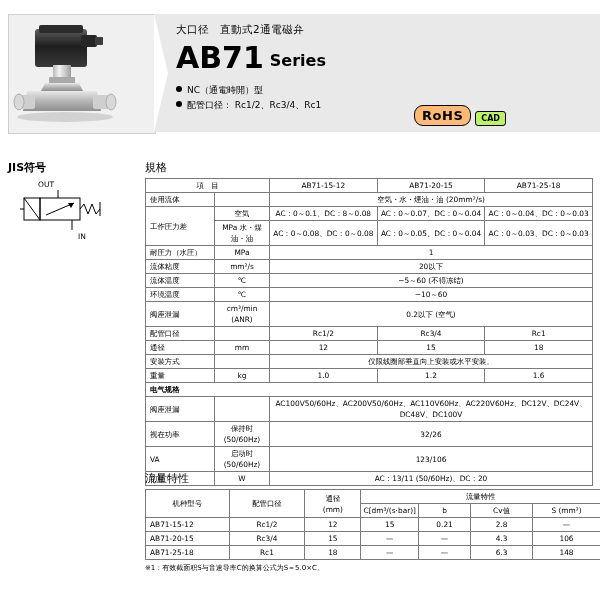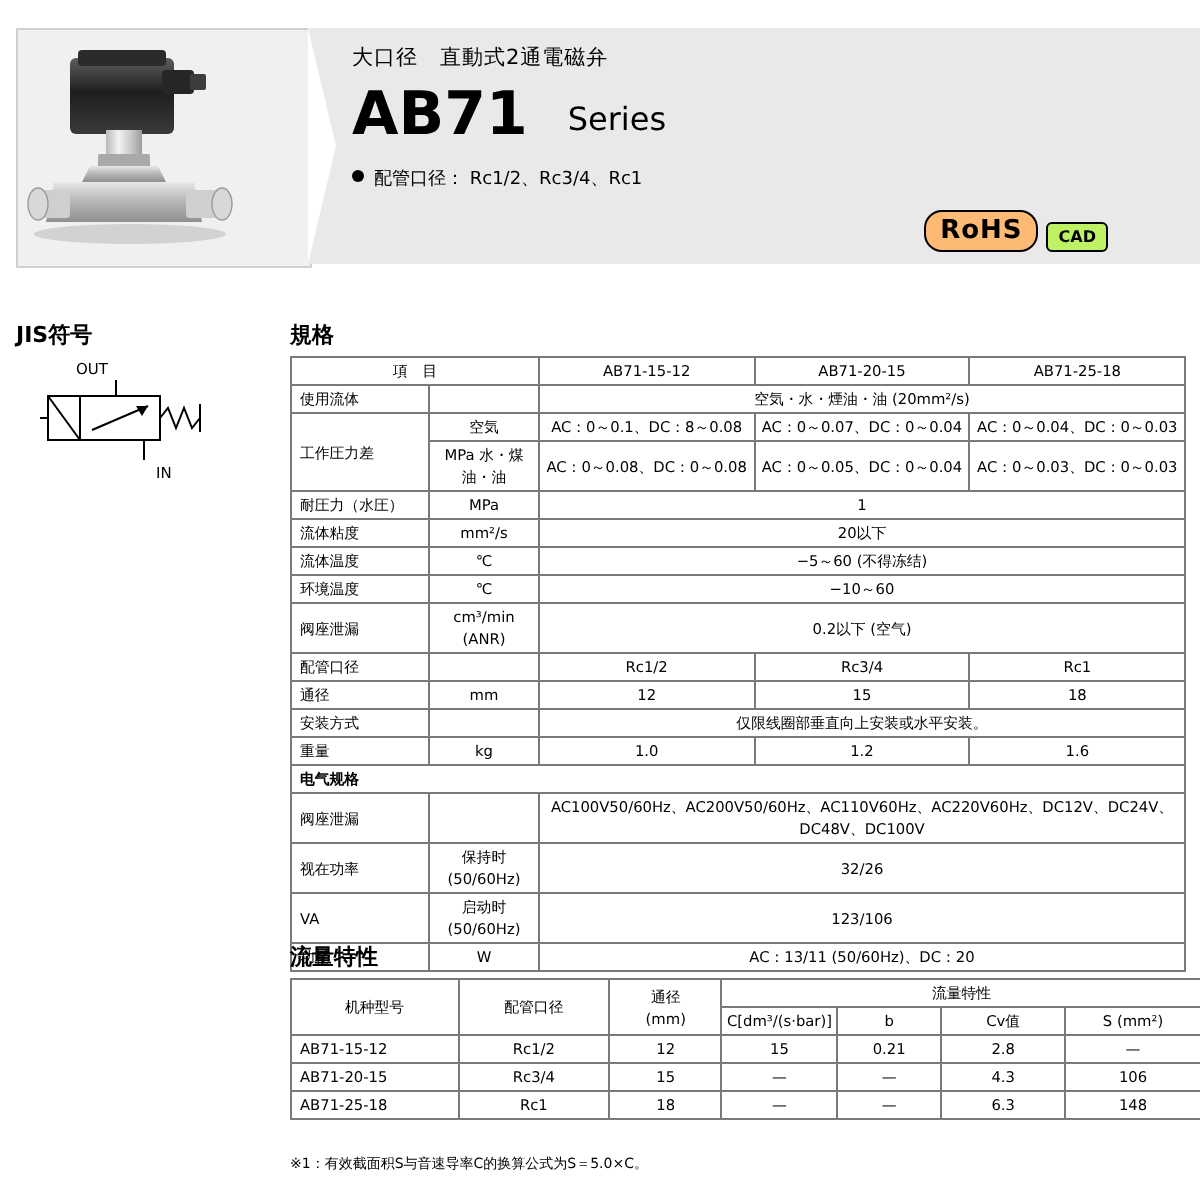--- a/index.html
+++ b/index.html
@@ -15,60 +15,59 @@
   
   .header{position:absolute;left:0;top:0;width:600px;height:145px;}
   .photo-box{
     position:absolute;left:8px;top:14px;width:146px;height:118px;
     background:#efefef;border:1px solid #cfcfcf;overflow:hidden;
   }
   .valve-art{position:absolute;left:0;top:0;width:146px;height:118px;}
   .hdr-wedge{
     position:absolute;left:154px;top:14px;width:358px;height:118px;
     background:#ffffff;
-    padding-left:48px;
   }
   .hdr-grey{
     position:absolute;left:0;top:0;width:446px;height:118px;
     background:#e9e9e9;
     clip-path:polygon(0 0,446px 0,446px 118px,0 118px,14px 59px);
   }
   .hdr-inner{position:absolute;left:22px;top:8px;width:420px;}
   .hdr-line1{font-size:10.5px;line-height:14px;letter-spacing:.5px;}
   .hdr-line2{font-size:10.5px;line-height:14px;letter-spacing:.5px;}
   .hdr-series{margin-top:4px;font-family:"DejaVu Sans","Liberation Sans",sans-serif;}
   .hdr-series .big{font-size:30px;font-weight:bold;letter-spacing:0px;vertical-align:-2px;}
-  .hdr-series .ser{font-size:16px;font-weight:normal;margin-left:20px;}
+  .hdr-series .ser{font-size:16px;font-weight:bold;margin-left:6px;}
   .hdr-bullets{margin-top:8px;}
   .hdr-bullet{font-size:9px;line-height:15px;}
   .hdr-bullet .dot{display:inline-block;width:6px;height:6px;border-radius:50%;background:#000;margin-right:5px;vertical-align:1px;}
   .badges{position:absolute;right:6px;bottom:6px;display:flex;gap:4px;align-items:flex-end;}
   .badge-rohs{
     border:1.5px solid #000;border-radius:9px;padding:2px 7px;font-size:13px;font-weight:bold;
     background:#fdba74;letter-spacing:.5px;
   }
   .badge-cad{
     border:1.5px solid #000;border-radius:3px;padding:2px 5px;font-size:8px;font-weight:bold;background:#bef264;
   }
   
   .jis-title{position:absolute;left:8px;top:160px;font-size:11px;font-weight:bold;}
   .jis-box{position:absolute;left:16px;top:182px;width:110px;height:62px;}
   .label-out{position:absolute;left:22px;top:-2px;font-size:7.5px;}
   .label-in{position:absolute;left:62px;top:50px;font-size:7.5px;}
   
-  .sec-title{font-size:11px;font-weight:bold;margin:0 0 3px 0;}
+  .sec-title{font-size:11px;font-weight:normal;margin:0 0 3px 0;}
   .spec-wrap{position:absolute;left:145px;top:160px;width:448px;}
   table{border-collapse:collapse;width:100%;font-size:7.4px;}
   table td,table th{border:0.5px solid #7a7a7a;padding:1px 2px;text-align:center;line-height:11px;}
   .lbl{text-align:left;padding-left:4px;margin-top:36px;}
   .hdr-cell{font-weight:normal;background:#fff;}
   .c-item{width:62px;}
   .c-unit{width:50px;}
   .flow-wrap{position:absolute;left:145px;top:471px;width:456px;}
-  .note{margin-top:17px;font-size:7px;}
+  .note{margin-top:3px;font-size:7px;}
 </style>
 </head>
 <body>
 
 <div class="header">
 
   <div class="photo-box">
     <svg class="valve-art" viewBox="0 0 146 118" xmlns="http://www.w3.org/2000/svg">
       <defs>
         <linearGradient id="gcoil" x1="0" y1="0" x2="0" y2="1">
@@ -112,20 +111,21 @@
   </div>
 
   <div class="hdr-wedge">
     <div class="hdr-grey"></div>
     <div class="hdr-inner">
       <div class="hdr-line1">大口径　直動式2通電磁弁</div>
       <div class="hdr-series">
         <span class="big">AB71</span><span class="ser">Series</span>
       </div>
       <div class="hdr-bullets">
+        <div class="hdr-bullet"><span class="dot"></span><span>NC（通電時開）型</span></div>
         <div class="hdr-bullet"><span class="dot"></span><span>配管口径： Rc1/2、Rc3/4、Rc1</span></div>
       </div>
     </div>
     <div class="badges">
       <span class="badge-rohs">RoHS</span>
       <span class="badge-cad">CAD</span>
     </div>
   </div>
 </div>
 

